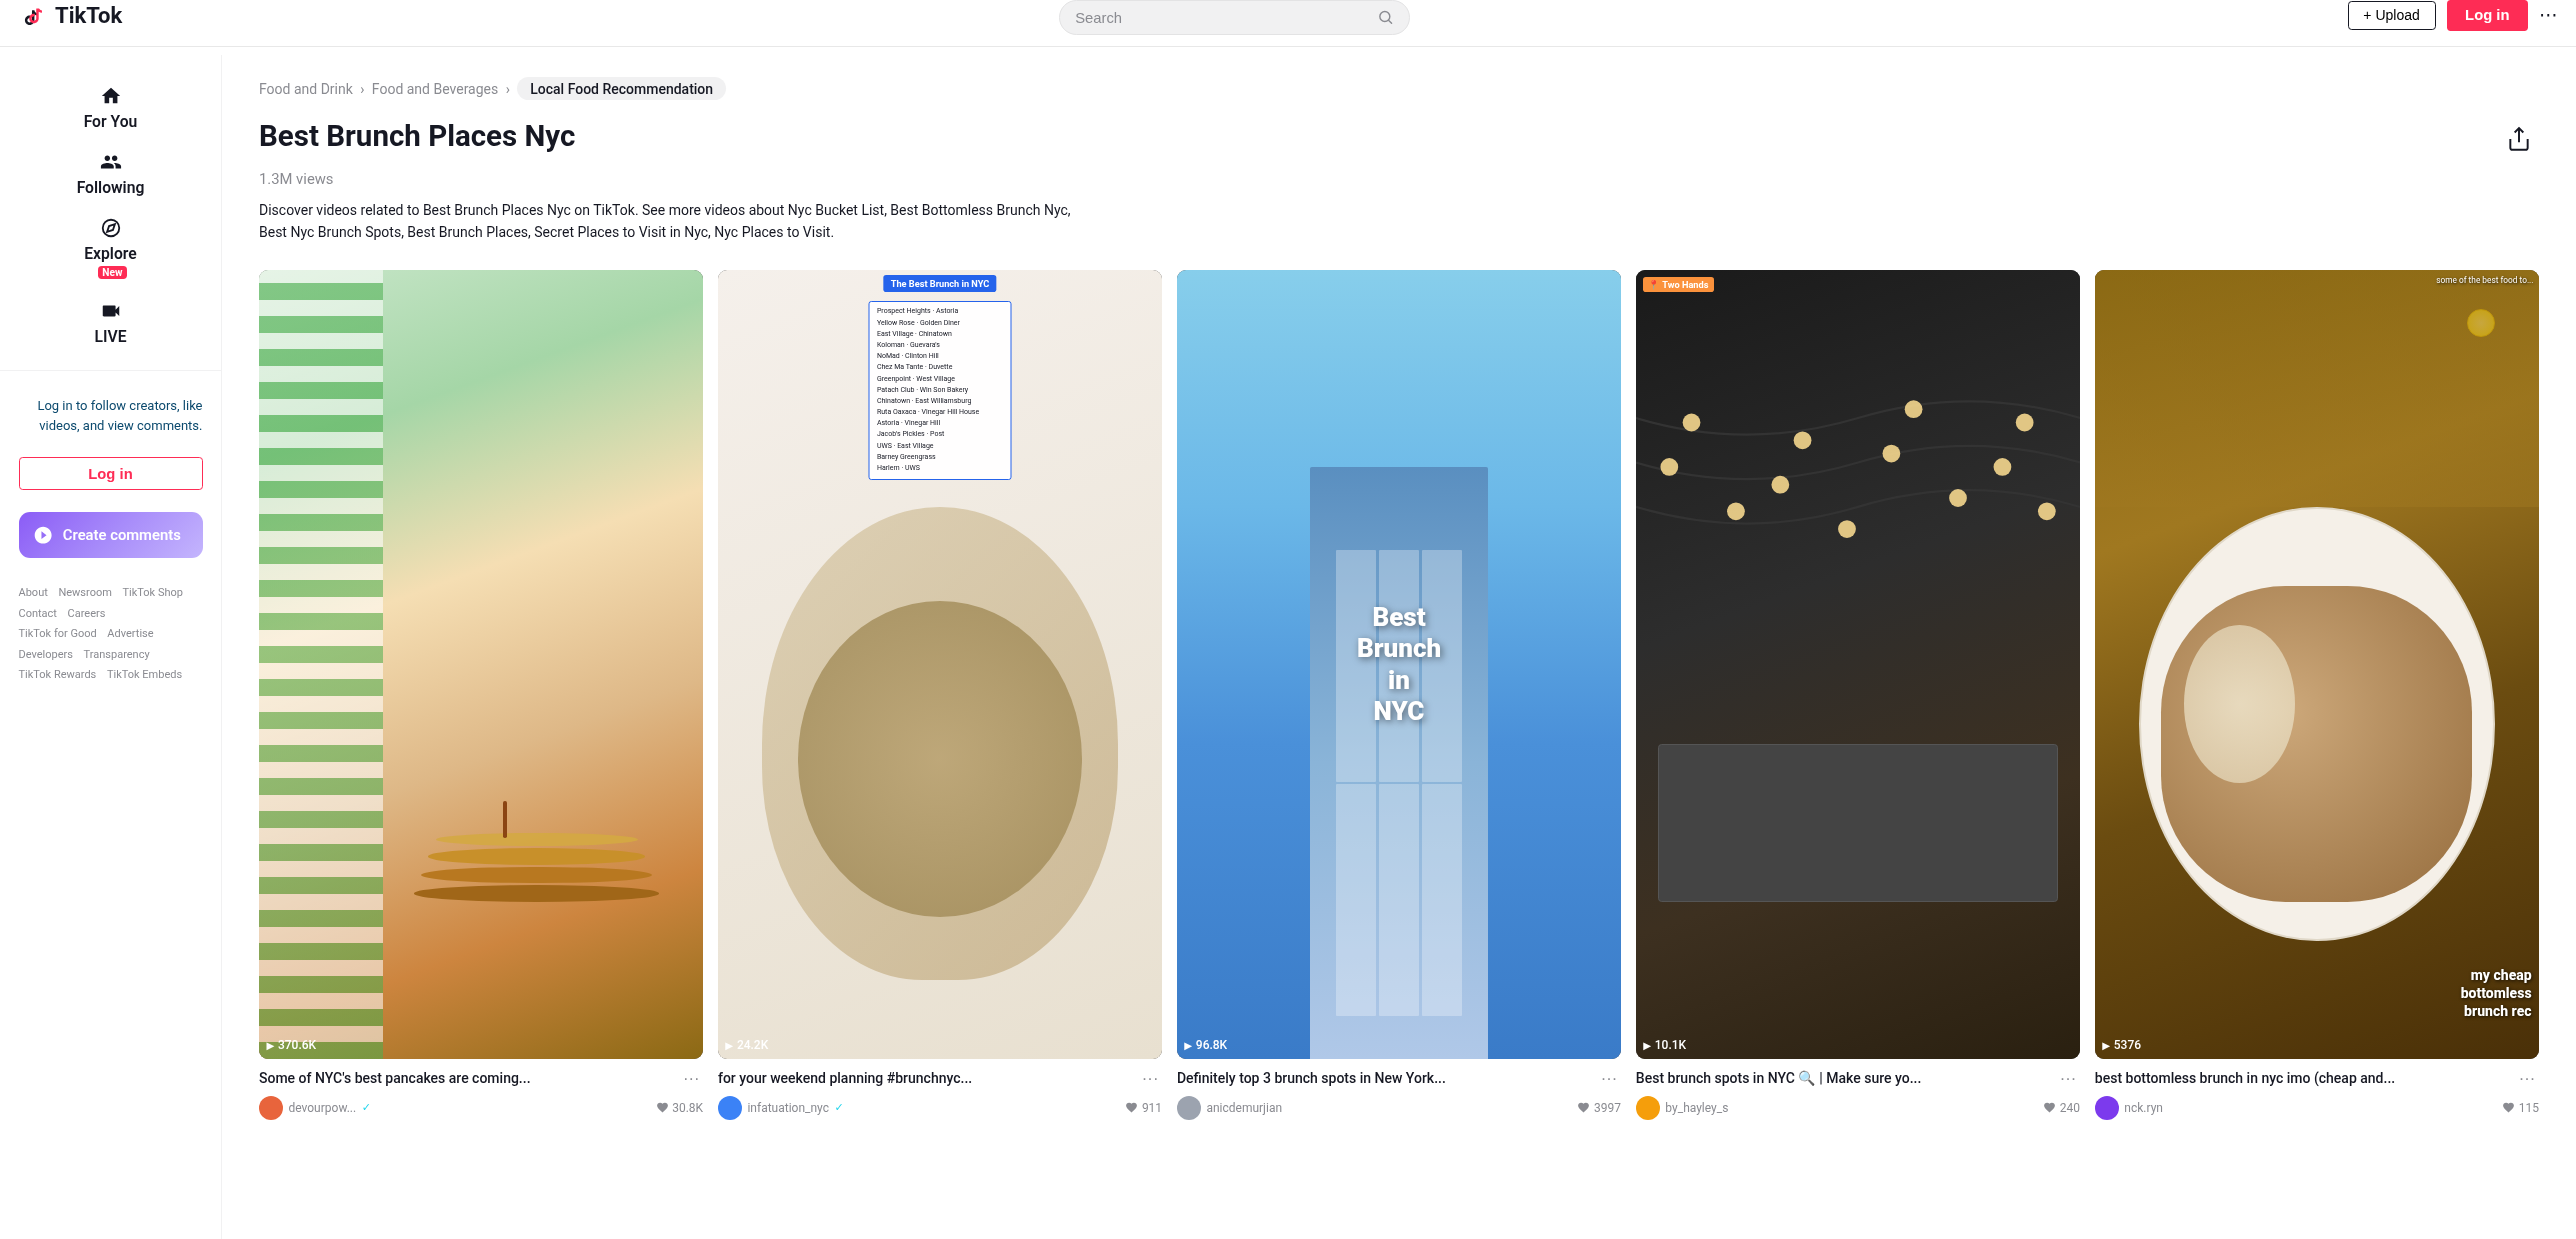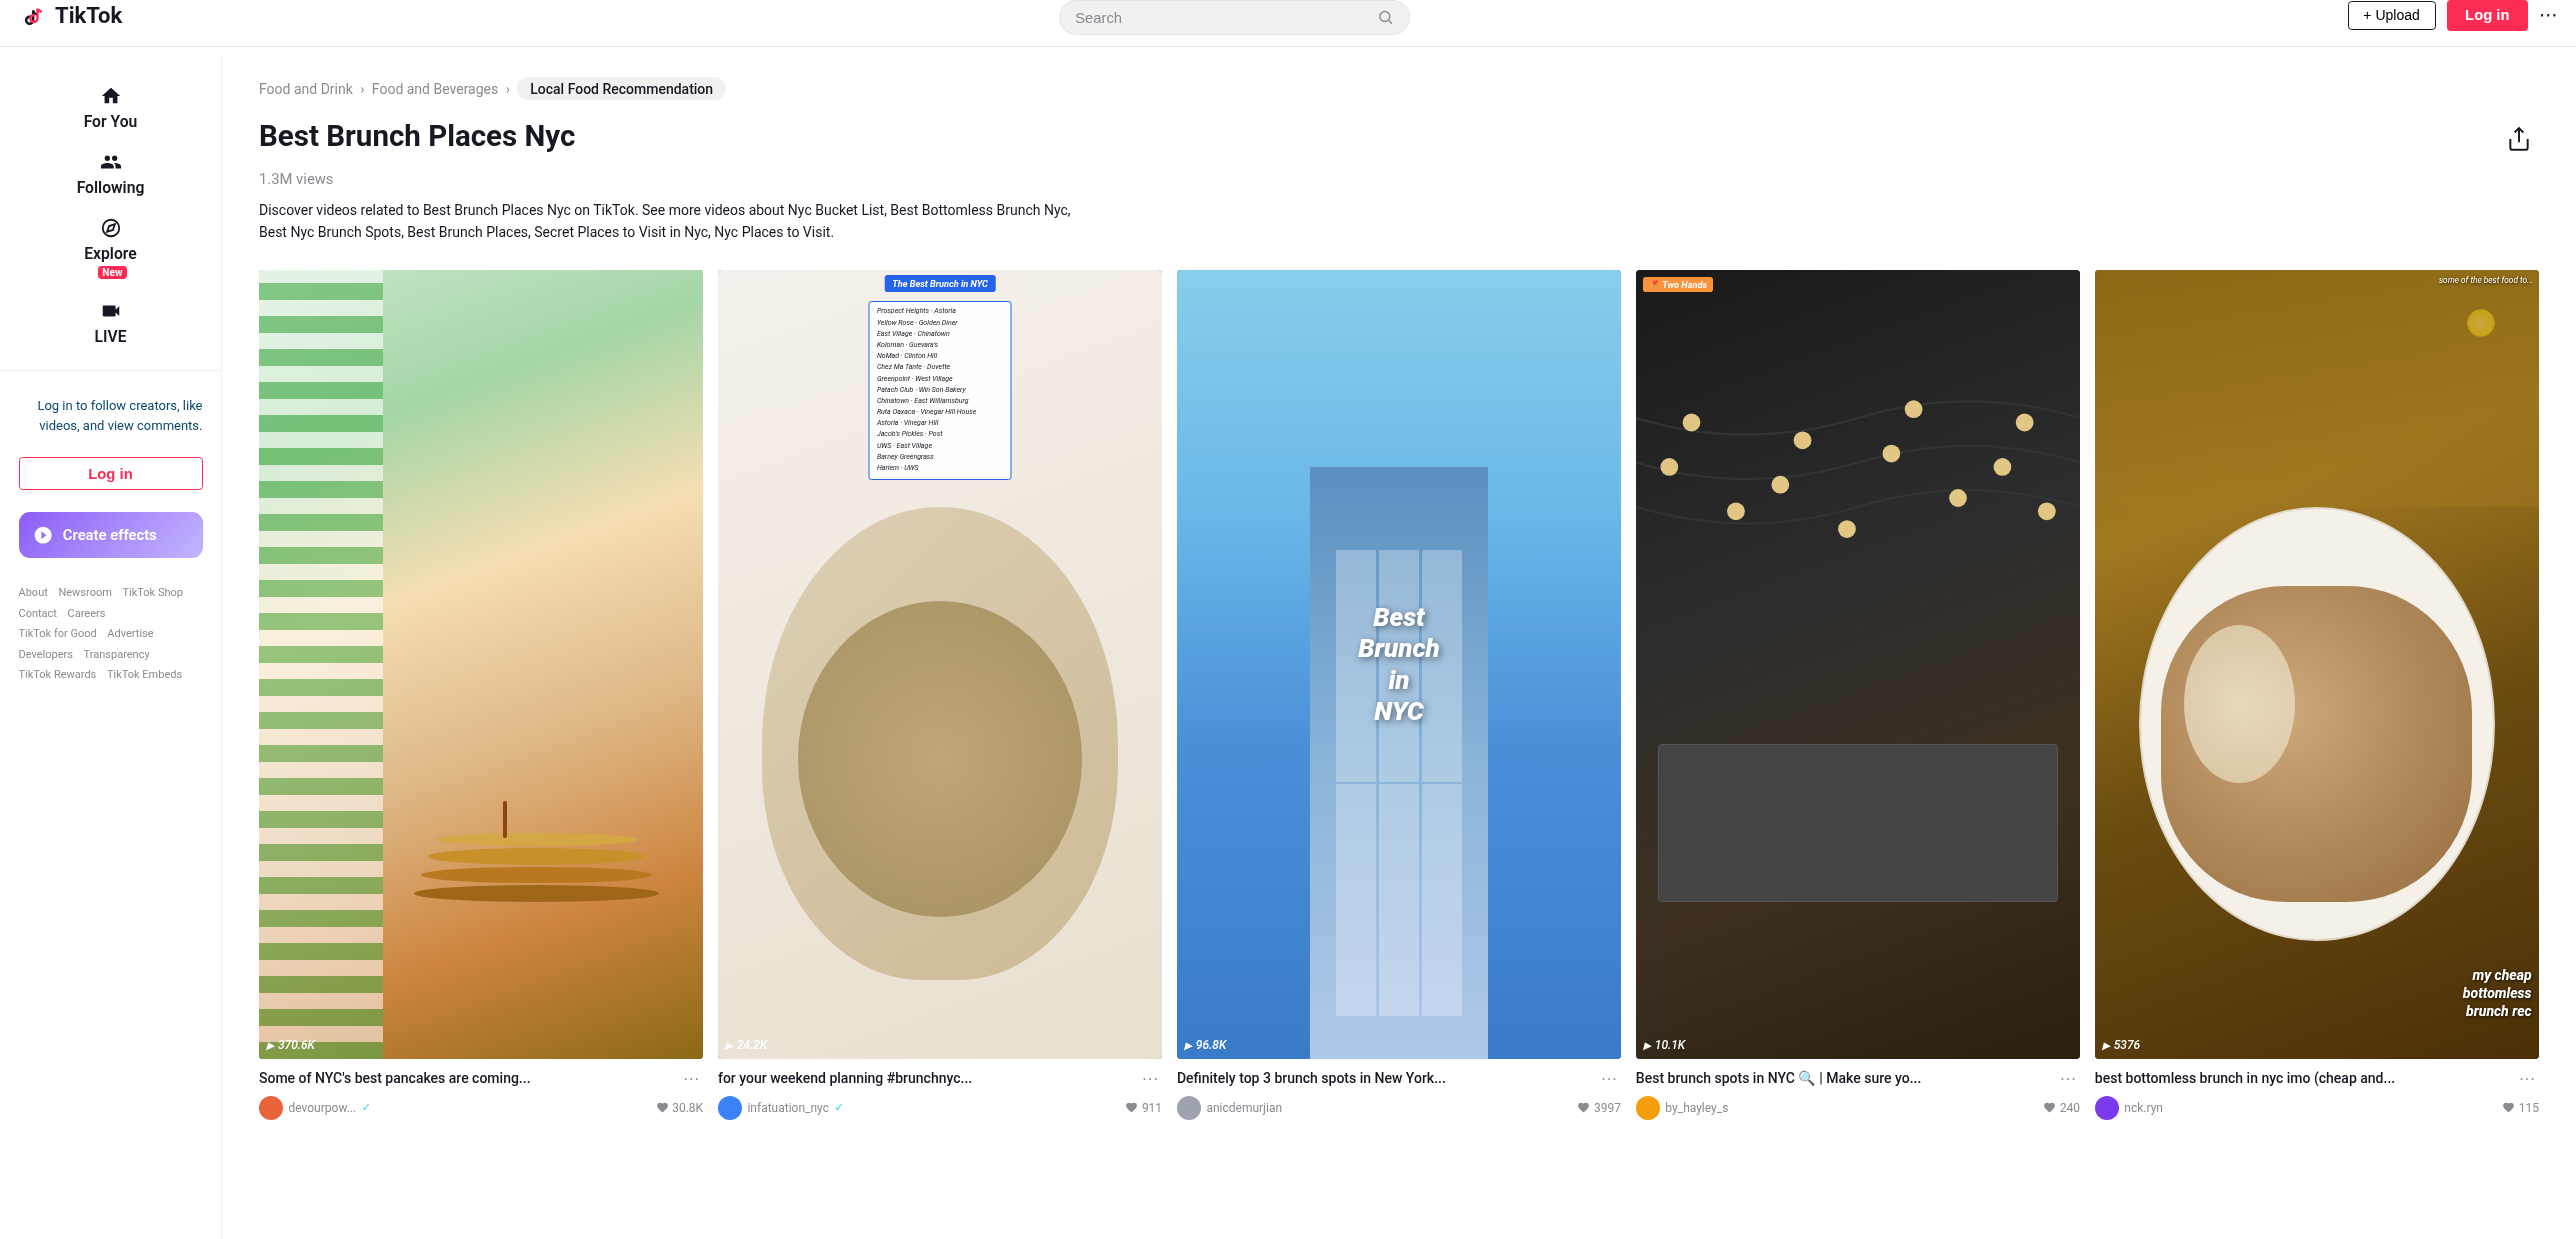--- a/index.html
+++ b/index.html
@@ -86,22 +86,22 @@
     .page-title-row { display: flex; align-items: flex-start; justify-content: space-between; margin-bottom: 7.4px; }
     .page-title { font-size: 29.5px; font-weight: 700; }
     .share-btn { background: none; border: none; cursor: pointer; padding: 7.4px; color: #161823; }
     .view-count { font-size: 14.8px; color: #8a8b91; margin-bottom: 11px; }
     .description { font-size: 14px; color: #161823; line-height: 1.6; max-width: 831px; margin-bottom: 26px; }
 
     
     .video-grid { display: flex; gap: 14.8px; flex-wrap: nowrap; }
     .video-card { flex: 1; min-width: 0; cursor: pointer; }
     .video-thumb {
-      width: 100%; aspect-ratio: 9/16; border-radius: 4px; overflow: hidden;
-      position: relative; background: #404040; margin-bottom: 9.2px; font-style: italic;
+      width: 100%; aspect-ratio: 9/16; border-radius: 9px; overflow: hidden;
+      position: relative; background: #404040; margin-bottom: 9.2px;
     }
     .video-overlay {
       position: absolute; bottom: 7.4px; left: 7.4px;
       display: flex; align-items: center; gap: 3.7px; color: #fff; font-size: 12px; font-weight: 500;
     }
     .play-icon { font-size: 10.2px; }
     .video-title { font-size: 14px; font-weight: 500; color: #161823; line-height: 1.4; margin-bottom: 7.4px; white-space: nowrap; overflow: hidden; text-overflow: ellipsis; }
     .video-meta { display: flex; align-items: center; justify-content: space-between; }
     .video-author { display: flex; align-items: center; gap: 5.5px; }
     .avatar { width: 24px; height: 24px; border-radius: 50%; background: #ccc; overflow: hidden; flex-shrink: 0; }
@@ -211,21 +211,21 @@
     <p class="login-prompt">Log in to follow creators, like videos, and view comments.</p>
 
     <button class="sidebar-login-btn">
       <span>Log in</span>
     </button>
 
     <div class="create-effects">
       <svg width="20.3" height="20.3" viewBox="0 0 24 24" fill="white">
         <path d="M12 2C6.48 2 2 6.48 2 12s4.48 10 10 10 10-4.48 10-10S17.52 2 12 2zm-2 14.5v-9l6 4.5-6 4.5z"></path>
       </svg>
-      <span>Create effects</span>
+      <span>Create comments</span>
     </div>
 
     <div class="footer-links">
       <div class="footer-row">
         <a href="#">About</a>
         <a href="#">Newsroom</a>
         <a href="#">TikTok Shop</a>
       </div>
       <div class="footer-row">
         <a href="#">Contact</a>

